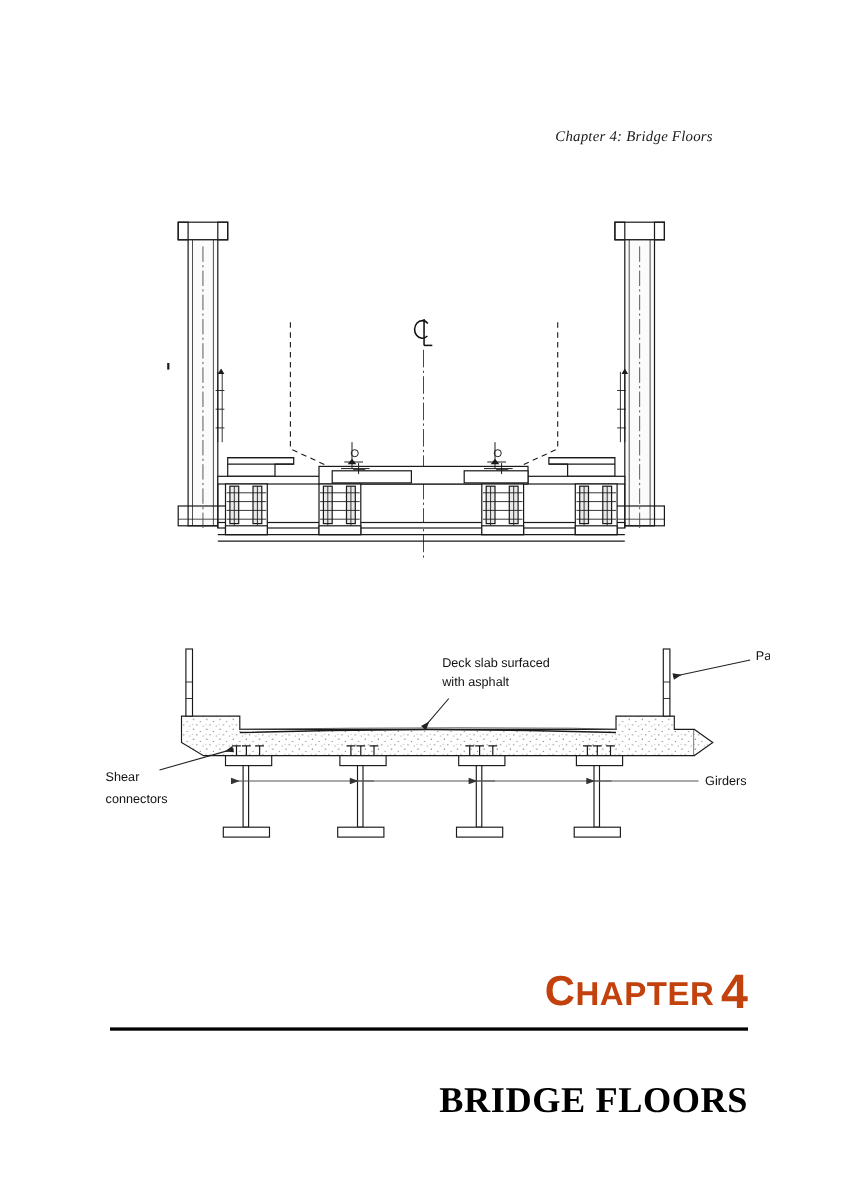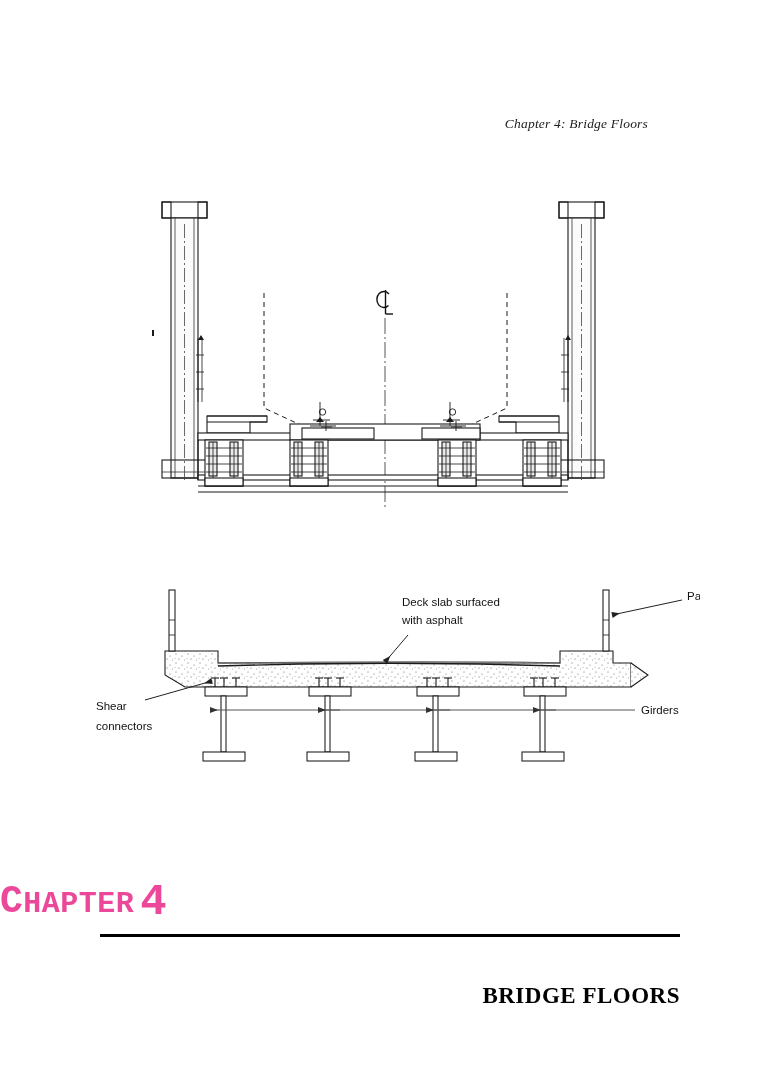--- a/index.html
+++ b/index.html
@@ -56,24 +56,24 @@
   .figure svg { display: block; }
 
   
   .chapter-block {
     position: absolute;
     left: 0;
     top: 880px;
     width: 680px;
   }
   .chapter-line {
-    text-align: left;
-    font-family: Liberation Mono, monospace;
+    text-align: right;
+    font-family: Liberation Sans, sans-serif;
     font-weight: bold;
-    color: #ec4899;
+    color: #c2410c;
     line-height: 1.0;
   }
   .chapter-word {
     font-size: 30px;
     letter-spacing: 0.5px;
   }
   .chapter-word .cap-first { font-size: 38px; }
   .chapter-number {
     font-size: 44px;
     margin-left: 6px;
@@ -84,21 +84,21 @@
     margin-left: 100px;
     height: 3px;
     background: #000;
     width: 580px;
   }
   .chapter-subject {
     margin-top: 46px;
     text-align: right;
     font-family: "Liberation Serif", serif;
     font-weight: bold;
-    font-size: 23px;
+    font-size: 33px;
     letter-spacing: 0.5px;
   }
 
   
   text.anno {
     font-family: "Liberation Sans", sans-serif;
     font-size: 11.5px;
     fill: #111;
   }
 </style>

